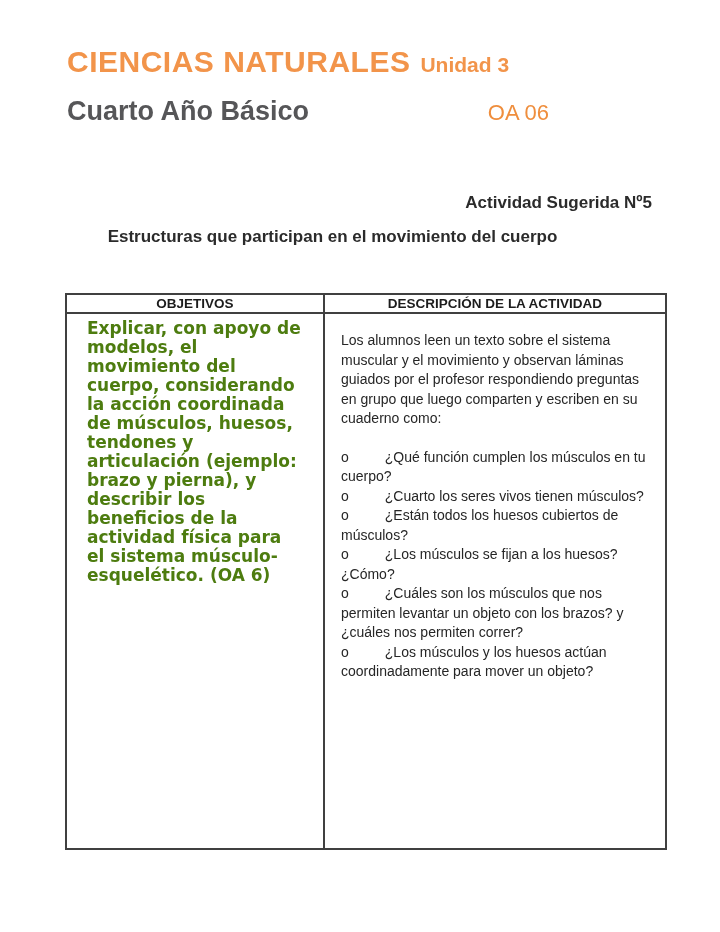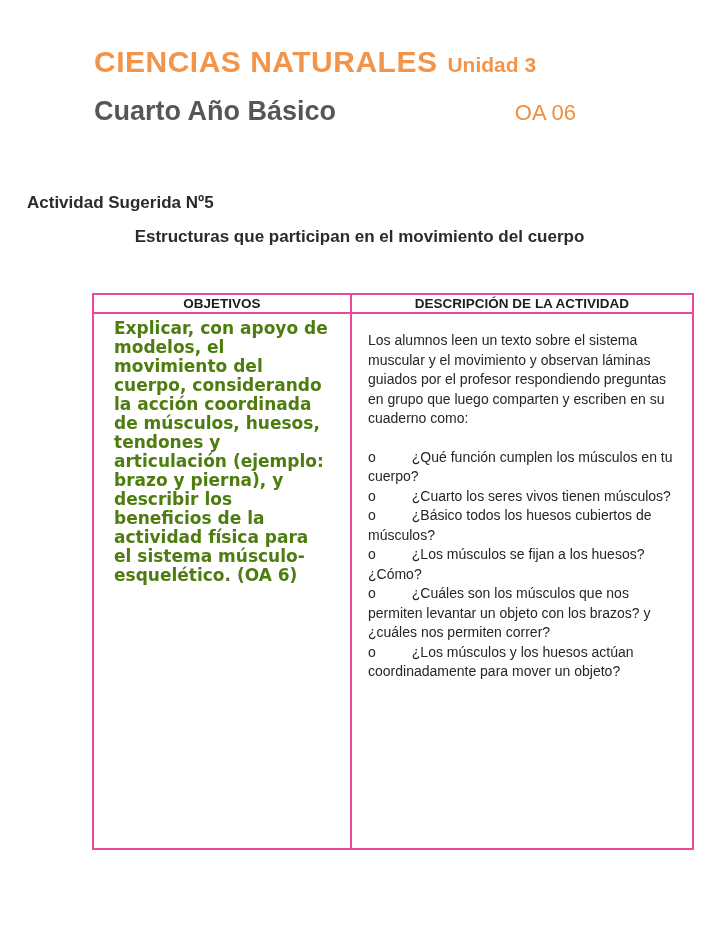--- a/index.html
+++ b/index.html
@@ -9,21 +9,20 @@
     height: 932px;
     font-family: "Liberation Sans", sans-serif;
     color: #202020;
     overflow: hidden;
   }
   .page {
     position: relative;
     width: 652px;
     height: 932px;
     background: #ffffff;
-    margin-left: 27px;
   }
 
   
   .doc-header {
     padding: 45px 103px 0 67px;
   }
   .header-line1 {
     display: flex;
     align-items: baseline;
     gap: 10px;
@@ -53,21 +52,21 @@
   }
   .oa-label {
     font-size: 22px;
     font-weight: normal;
     color: #EF8E3D;
   }
 
   
   .activity-title {
     margin-top: 66px;
-    text-align: left;
+    text-align: right;
     font-size: 17px;
     font-weight: bold;
     color: #2b2b2b;
   }
   .activity-subtitle {
     margin-top: 14px;
     text-align: center;
     font-size: 17px;
     font-weight: bold;
     color: #2b2b2b;
@@ -77,21 +76,21 @@
   
   table.activity-table {
     margin-left: 65px;
     margin-top: 46px;
     width: 600px;
     border-collapse: collapse;
     table-layout: fixed;
   }
   table.activity-table th,
   table.activity-table td {
-    border: 2px solid #ec4899;
+    border: 2px solid #404040;
   }
   table.activity-table th {
     font-size: 13.5px;
     font-weight: bold;
     text-align: center;
     padding: 1px 0;
     color: #1c1c1c;
     font-family: "Liberation Sans", sans-serif;
   }
   td.objective-cell {
@@ -157,21 +156,21 @@
     <tbody>
       <tr>
         <td class="objective-cell">
           <div>Explicar, con apoyo de modelos, el movimiento del cuerpo, considerando la acción coordinada de músculos, huesos, tendones y articulación (ejemplo: brazo y pierna), y describir los beneficios de la actividad física para el sistema músculo-esquelético. (OA 6)</div>
         </td>
         <td class="description-cell">
           <div class="intro-paragraph">Los alumnos leen un texto sobre el sistema muscular y el movimiento y observan láminas guiados por el profesor respondiendo preguntas en grupo que luego comparten y escriben en su cuaderno como:</div>
 
           <div class="question-item"><span class="bullet-marker">o</span><span class="bullet-gap"></span><span>¿Qué función cumplen los músculos en tu cuerpo?</span></div>
           <div class="question-item"><span class="bullet-marker">o</span><span class="bullet-gap"></span><span>¿Cuarto los seres vivos tienen músculos?</span></div>
-          <div class="question-item"><span class="bullet-marker">o</span><span class="bullet-gap"></span><span>¿Básico todos los huesos cubiertos de músculos?</span></div>
+          <div class="question-item"><span class="bullet-marker">o</span><span class="bullet-gap"></span><span>¿Están todos los huesos cubiertos de músculos?</span></div>
           <div class="question-item"><span class="bullet-marker">o</span><span class="bullet-gap"></span><span>¿Los músculos se fijan a los huesos? ¿Cómo?</span></div>
           <div class="question-item"><span class="bullet-marker">o</span><span class="bullet-gap"></span><span>¿Cuáles son los músculos que nos permiten levantar un objeto con los brazos? y ¿cuáles nos permiten correr?</span></div>
           <div class="question-item"><span class="bullet-marker">o</span><span class="bullet-gap"></span><span>¿Los músculos y los huesos actúan coordinadamente para mover un objeto?</span></div>
         </td>
       </tr>
     </tbody>
   </table>
 
 </div>
 

